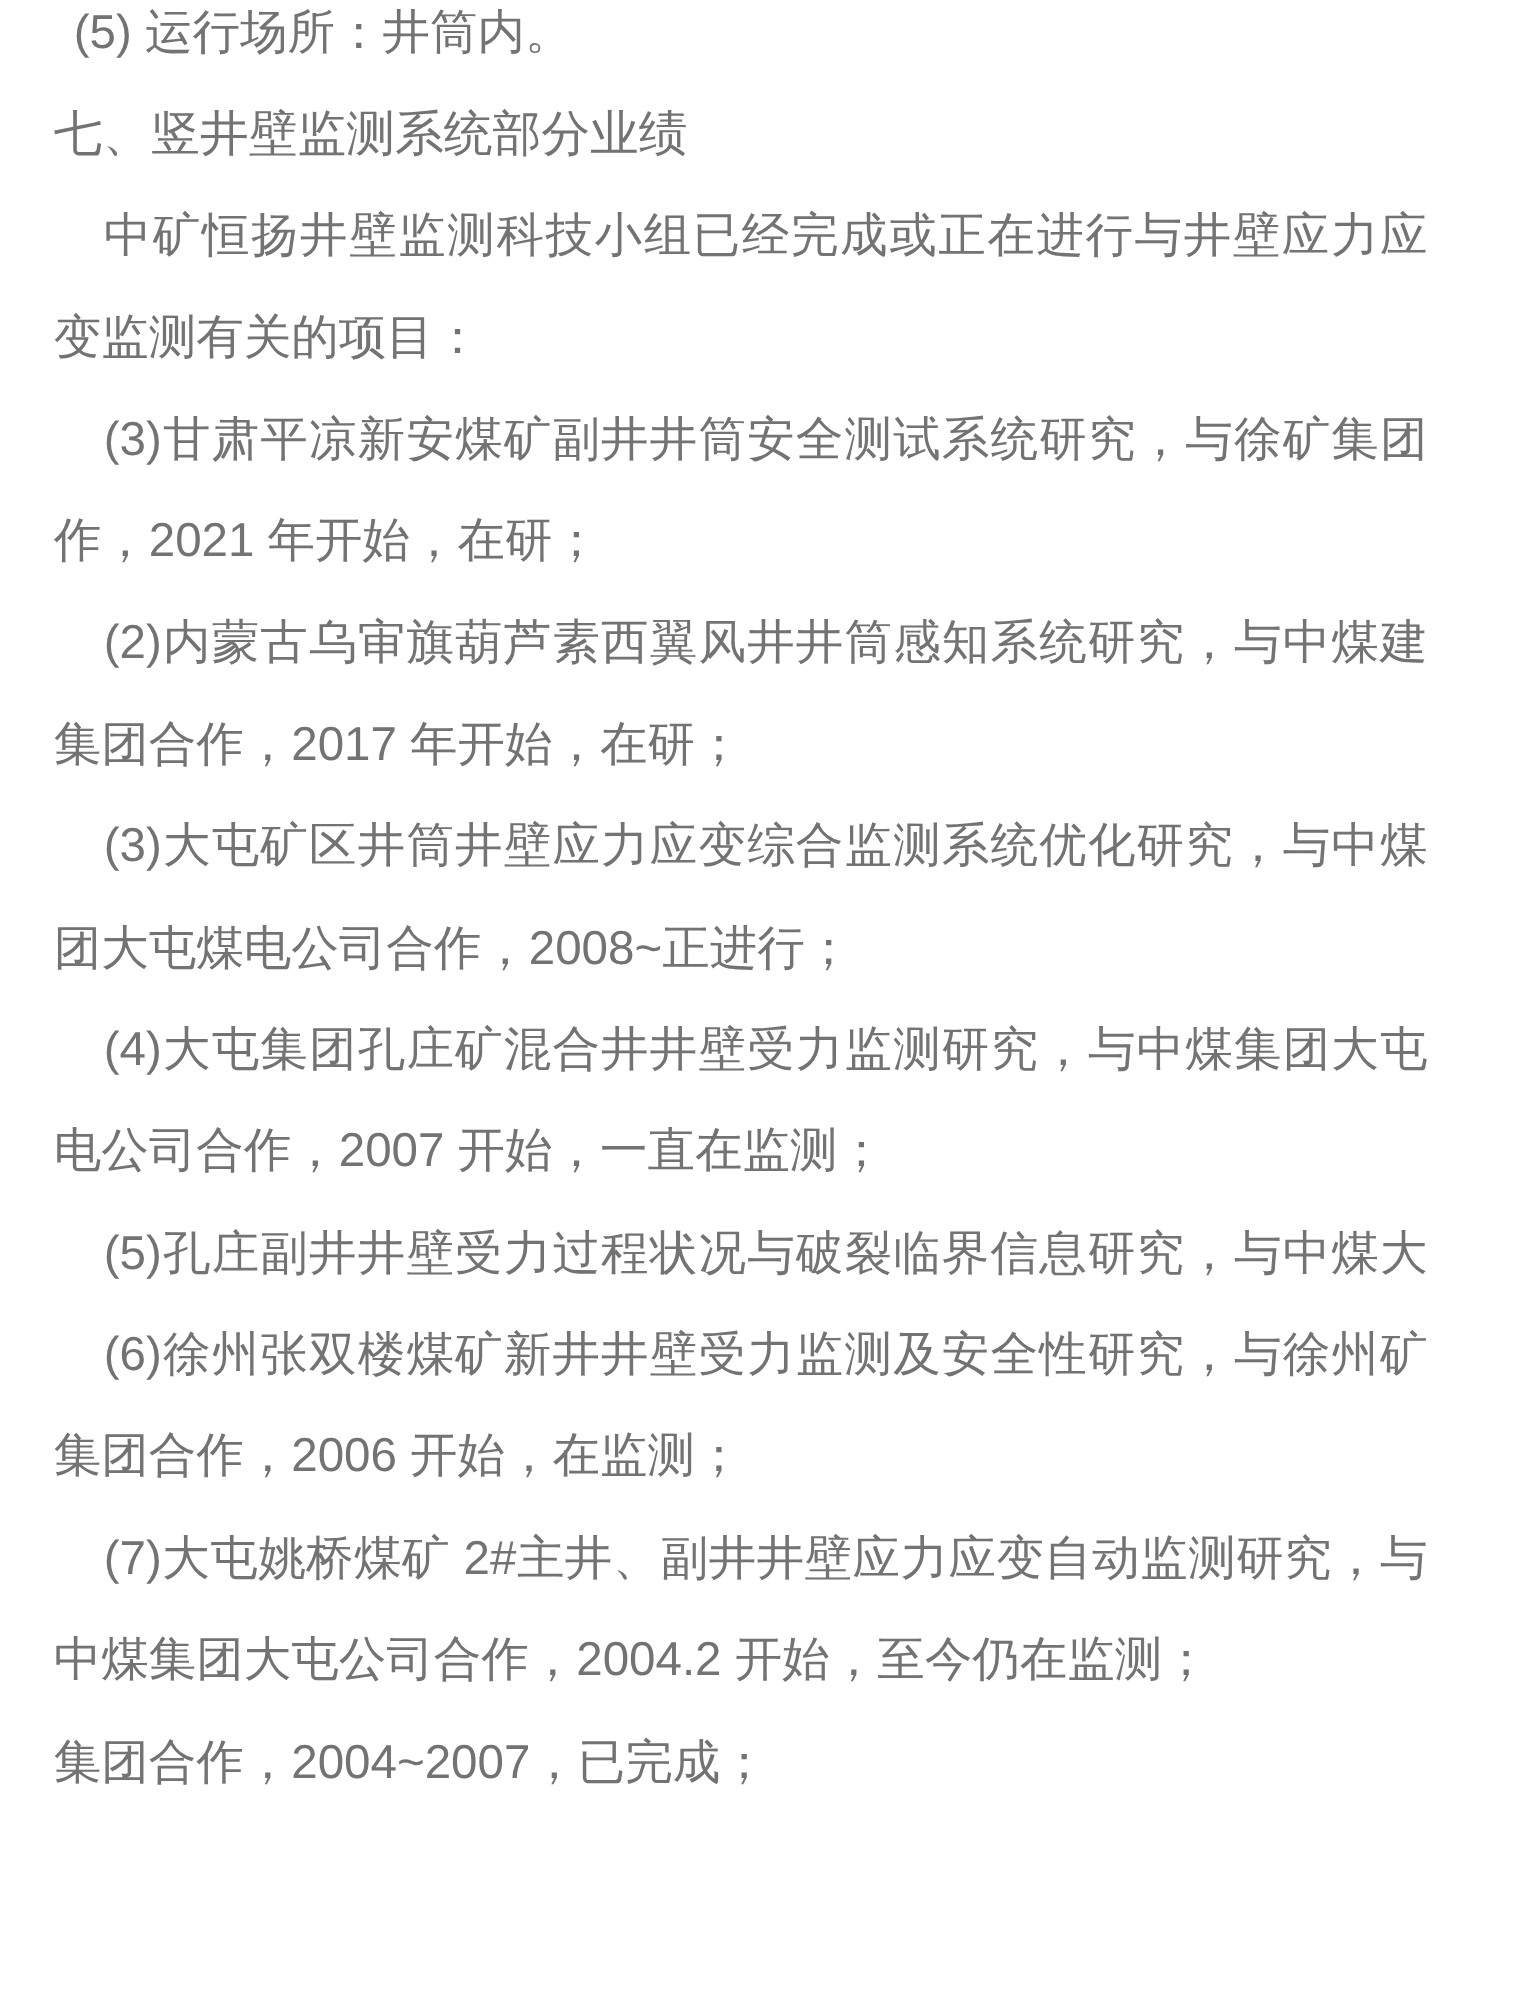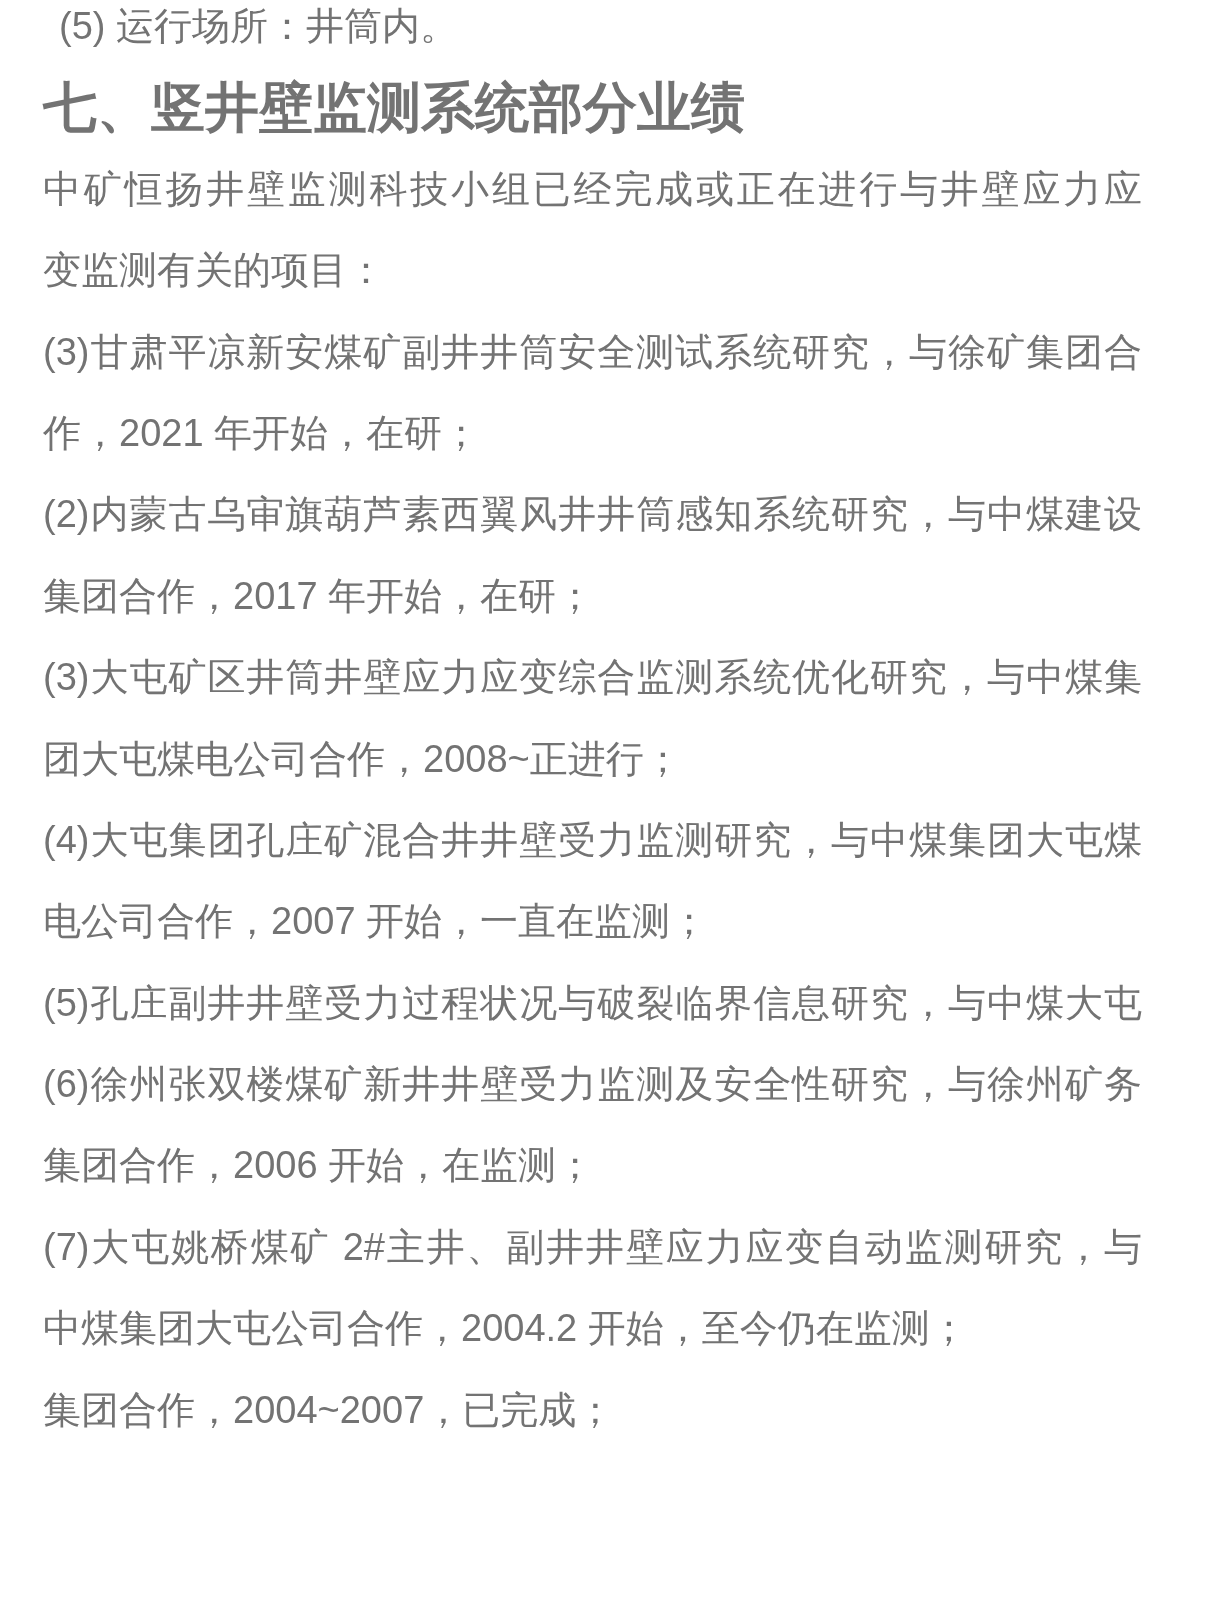--- a/index.html
+++ b/index.html
@@ -27,24 +27,25 @@
     height: 81.4px;
     white-space: nowrap;
     text-align: left;
   }
   .line.fill {
     white-space: normal;
     text-align: justify;
     text-align-last: justify;
     text-justify: inter-ideograph;
     overflow: hidden;
+    margin-left: 40px;
   }
   .line.heading {
-    font-weight: bold;
-    font-size: 54px;
+    font-weight: normal;
+    font-size: 39px;
   }
   .line.indent {
     padding-left: 16px;
   }
 </style>
 </head>
 <body>
 
 <div class="page">
   <div class="doc">

